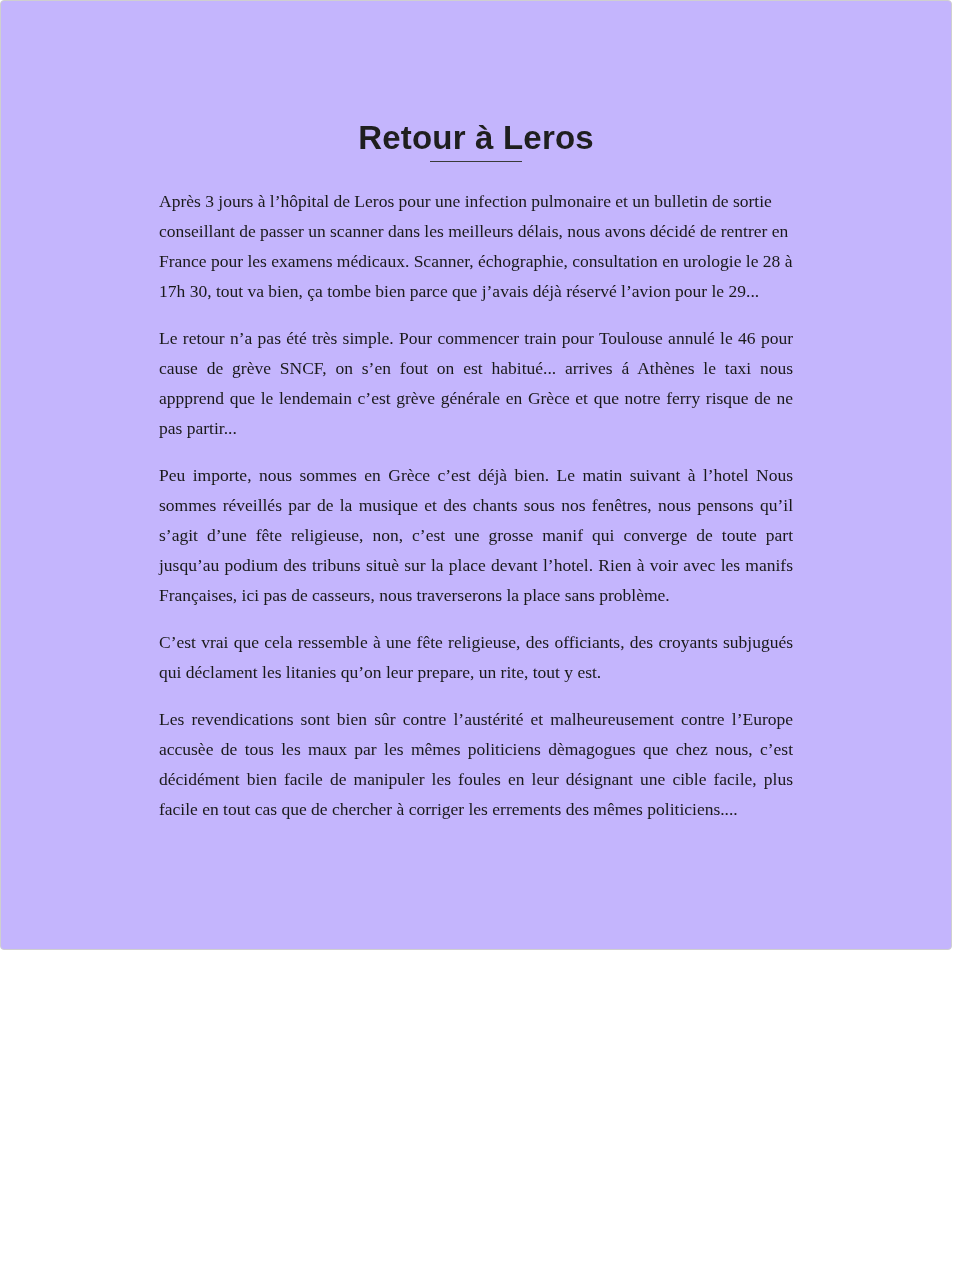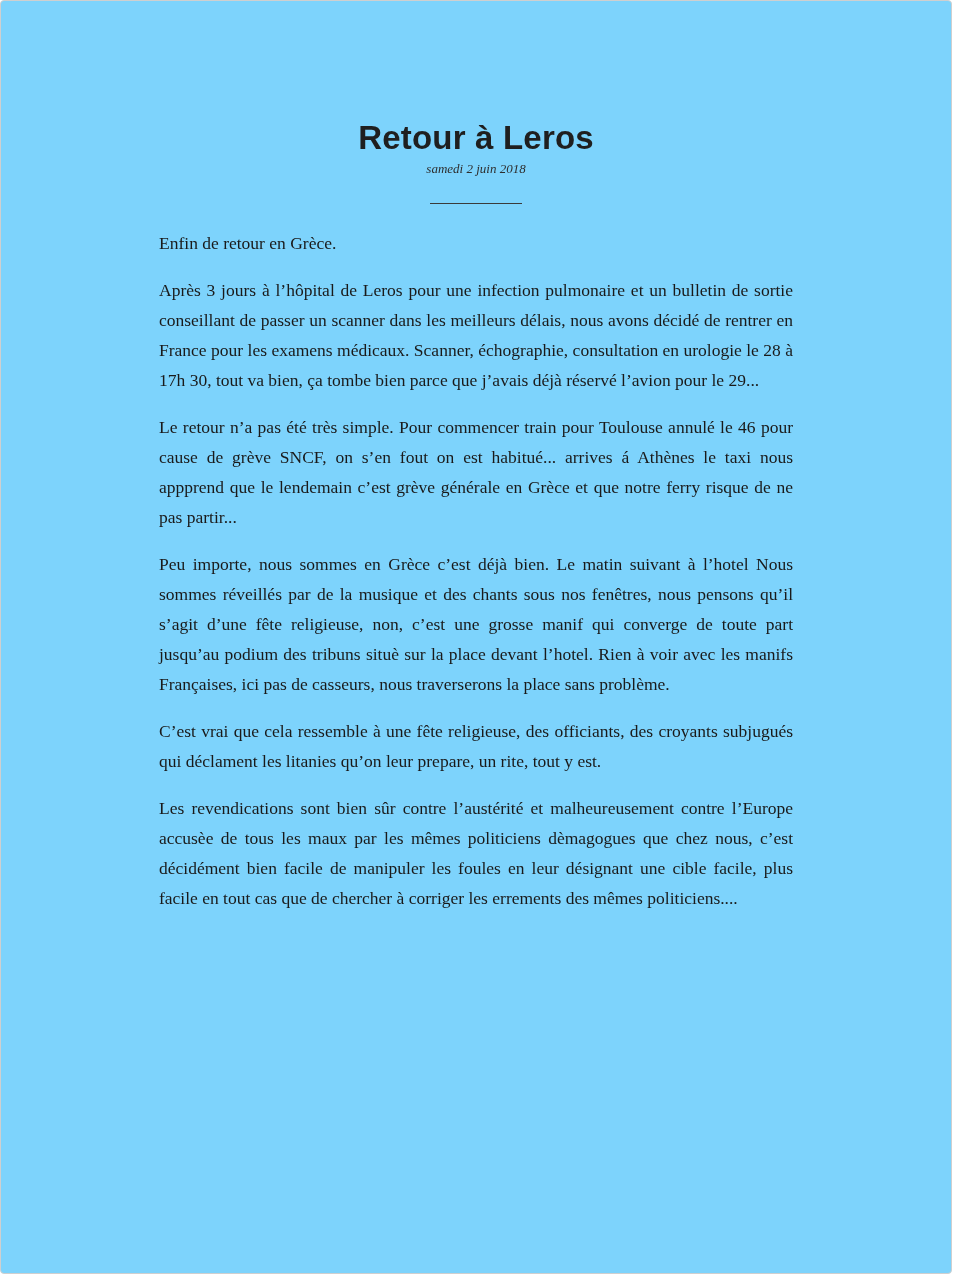--- a/index.html
+++ b/index.html
@@ -3,22 +3,22 @@
 <meta charset="utf-8">
 <style>
   html, body {
     margin: 0;
     padding: 0;
     background: #ffffff;
   }
   .page {
     position: relative;
     width: 952px;
-    height: 1274px;
-    background: #7dd3fc;
+    height: 950px;
+    background: #c4b5fd;
     border: 1px solid #cfcfcf;
     border-radius: 4px;
     box-sizing: border-box;
     font-family: "Liberation Serif", serif;
     color: #1c1c1c;
     overflow: hidden;
   }
   .content {
     position: absolute;
     top: 0;
@@ -68,24 +68,22 @@
     color: #4a4a4a;
     font-family: "Liberation Serif", serif;
   }
 </style>
 </head>
 <body>
 
 <div class="page">
   <div class="content">
     <h1 class="doc-title">Retour à Leros</h1>
-    <div class="doc-date">samedi 2 juin 2018</div>
     <hr class="divider">
     <div class="paras">
-        <p class="para">Enfin de retour en Grèce.</p>
         <p class="para">Après 3 jours à l’hôpital de Leros pour une infection pulmonaire et un bulletin de sortie conseillant de passer un scanner dans les meilleurs délais, nous avons décidé de rentrer en France pour les examens médicaux. Scanner, échographie, consultation en urologie le 28 à 17h 30, tout va bien, ça tombe bien parce que j’avais déjà réservé l’avion pour le 29...</p>
         <p class="para">Le retour n’a pas été très simple. Pour commencer train pour Toulouse annulé le 46 pour cause de grève SNCF, on s’en fout on est habitué... arrives á Athènes le taxi nous appprend que le lendemain c’est grève générale en Grèce et que notre ferry risque de ne pas partir...</p>
         <p class="para">Peu importe, nous sommes en Grèce c’est déjà bien. Le matin suivant à l’hotel Nous sommes réveillés par de la musique et des chants sous nos fenêtres, nous pensons qu’il s’agit d’une fête religieuse, non, c’est une grosse manif qui converge de toute part jusqu’au podium des tribuns situè sur la place devant l’hotel. Rien à voir avec les manifs Françaises, ici pas de casseurs, nous traverserons la place sans problème.</p>
         <p class="para">C’est vrai que cela ressemble à une fête religieuse, des officiants, des croyants subjugués qui déclament les litanies qu’on leur prepare, un rite, tout y est.</p>
         <p class="para">Les revendications sont bien sûr contre l’austérité et malheureusement contre l’Europe accusèe de tous les maux par les mêmes politiciens dèmagogues que chez nous, c’est décidément bien facile de manipuler les foules en leur désignant une cible facile, plus facile en tout cas que de chercher à corriger les errements des mêmes politiciens....</p>
       </div>
   </div>
 </div>
 
 </body></html>

